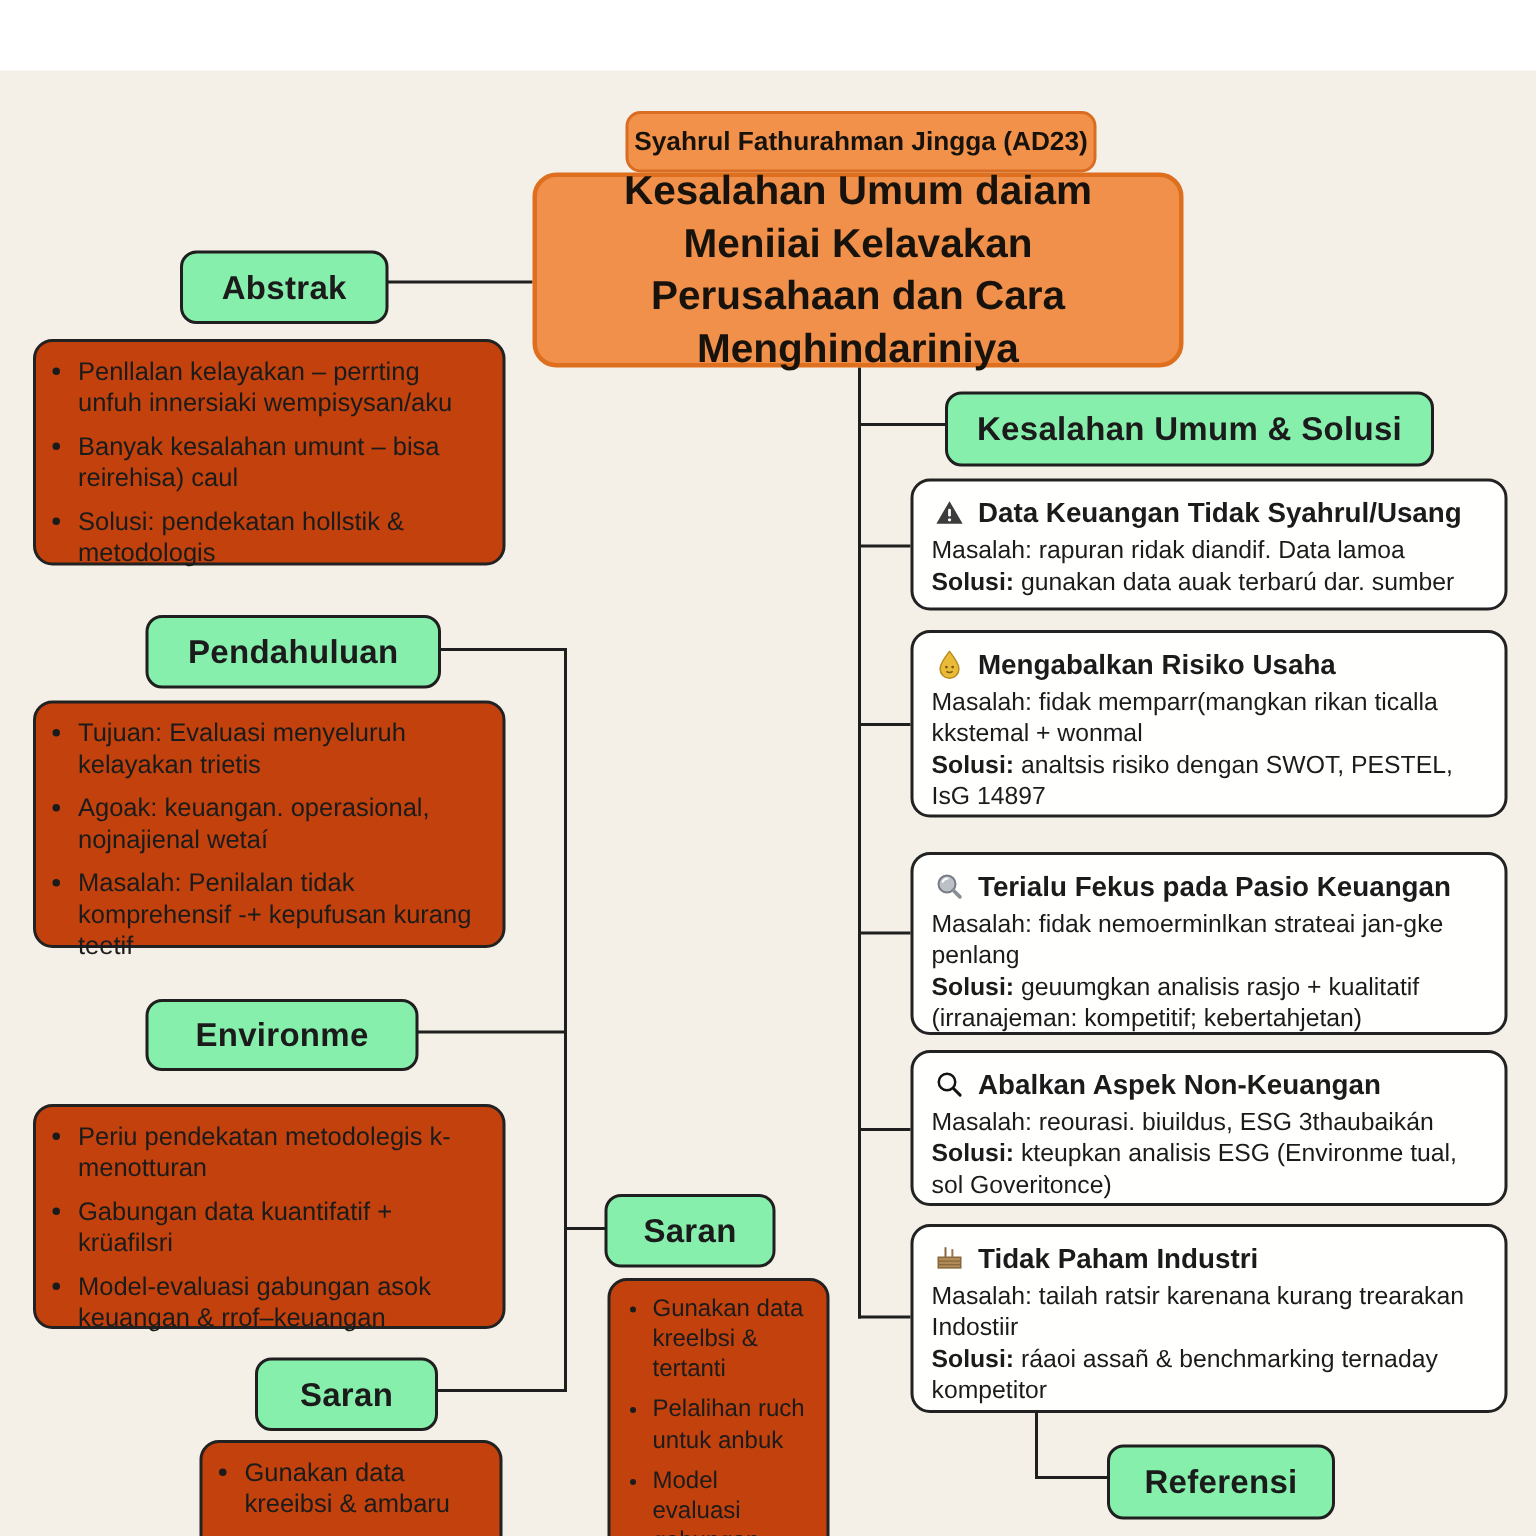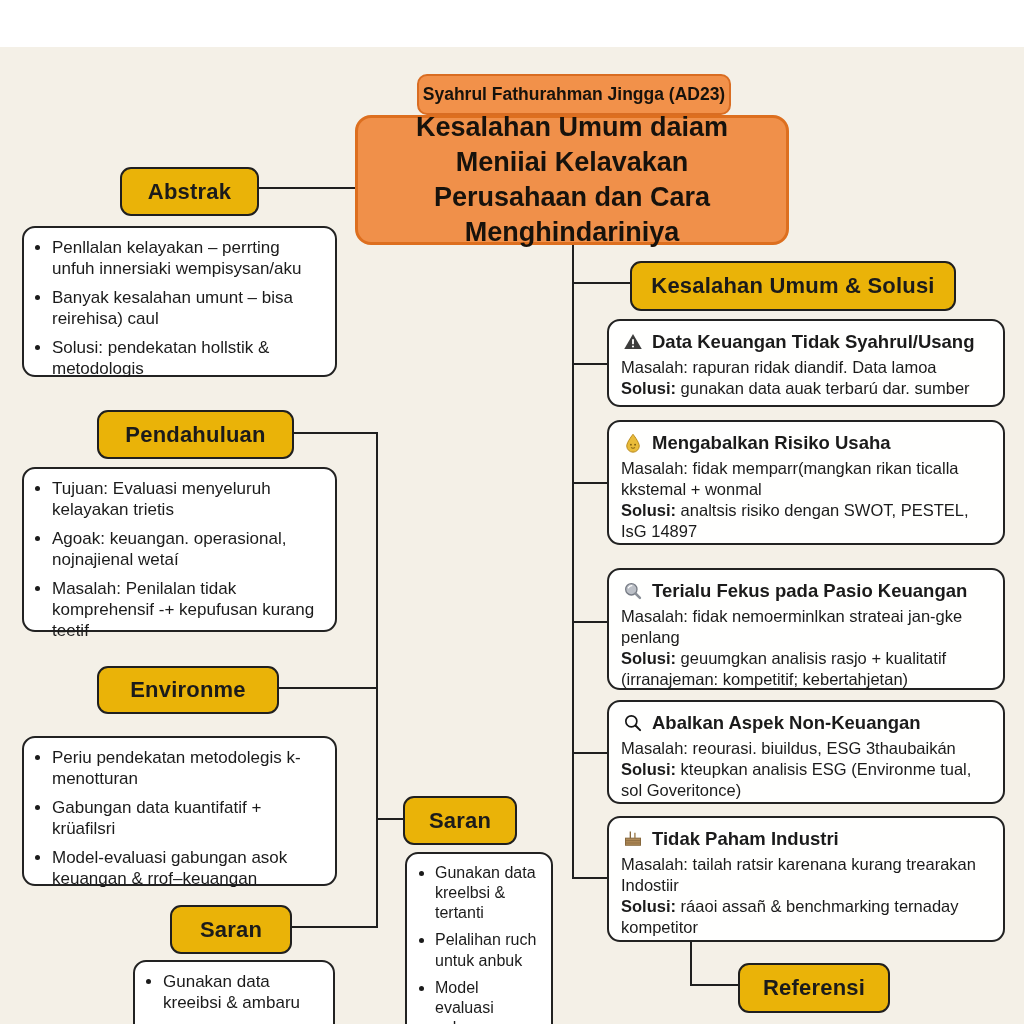--- a/index.html
+++ b/index.html
@@ -8,26 +8,26 @@
     background:#f4f0e7;color:#1b1b1b;
     font-family:"Liberation Sans","DejaVu Sans",sans-serif;
     margin-top:47px;
   }
   
   .ln{position:absolute;background:#1f1f1f;}
   .ln.h{height:2px;}
   .ln.v{width:2px;}
   
   .hbox{
-    position:absolute;background:#eab308;border:2px solid #1f1f1f;border-radius:11px;
+    position:absolute;background:#86efac;border:2px solid #1f1f1f;border-radius:11px;
     display:flex;align-items:center;justify-content:center;
     font-weight:700;font-size:22px;letter-spacing:.2px;
   }
   .bbox{
-    position:absolute;background:#ffffff;border:2px solid #222;border-radius:13px;
+    position:absolute;background:#c2410c;border:2px solid #222;border-radius:13px;
     padding:9px 12px 12px 6px;font-size:17px;line-height:1.26;
   }
   .bbox ul{margin:0;padding-left:22px;}
   .bbox li{margin:0 0 7px 0;}
   .bbox li:last-child{margin-bottom:0;}
   
   .pill{
     position:absolute;background:#f2914a;border:2px solid #d96d23;border-radius:10px;
     display:flex;align-items:center;justify-content:center;
     font-weight:700;font-size:17.5px;color:#17120c;

